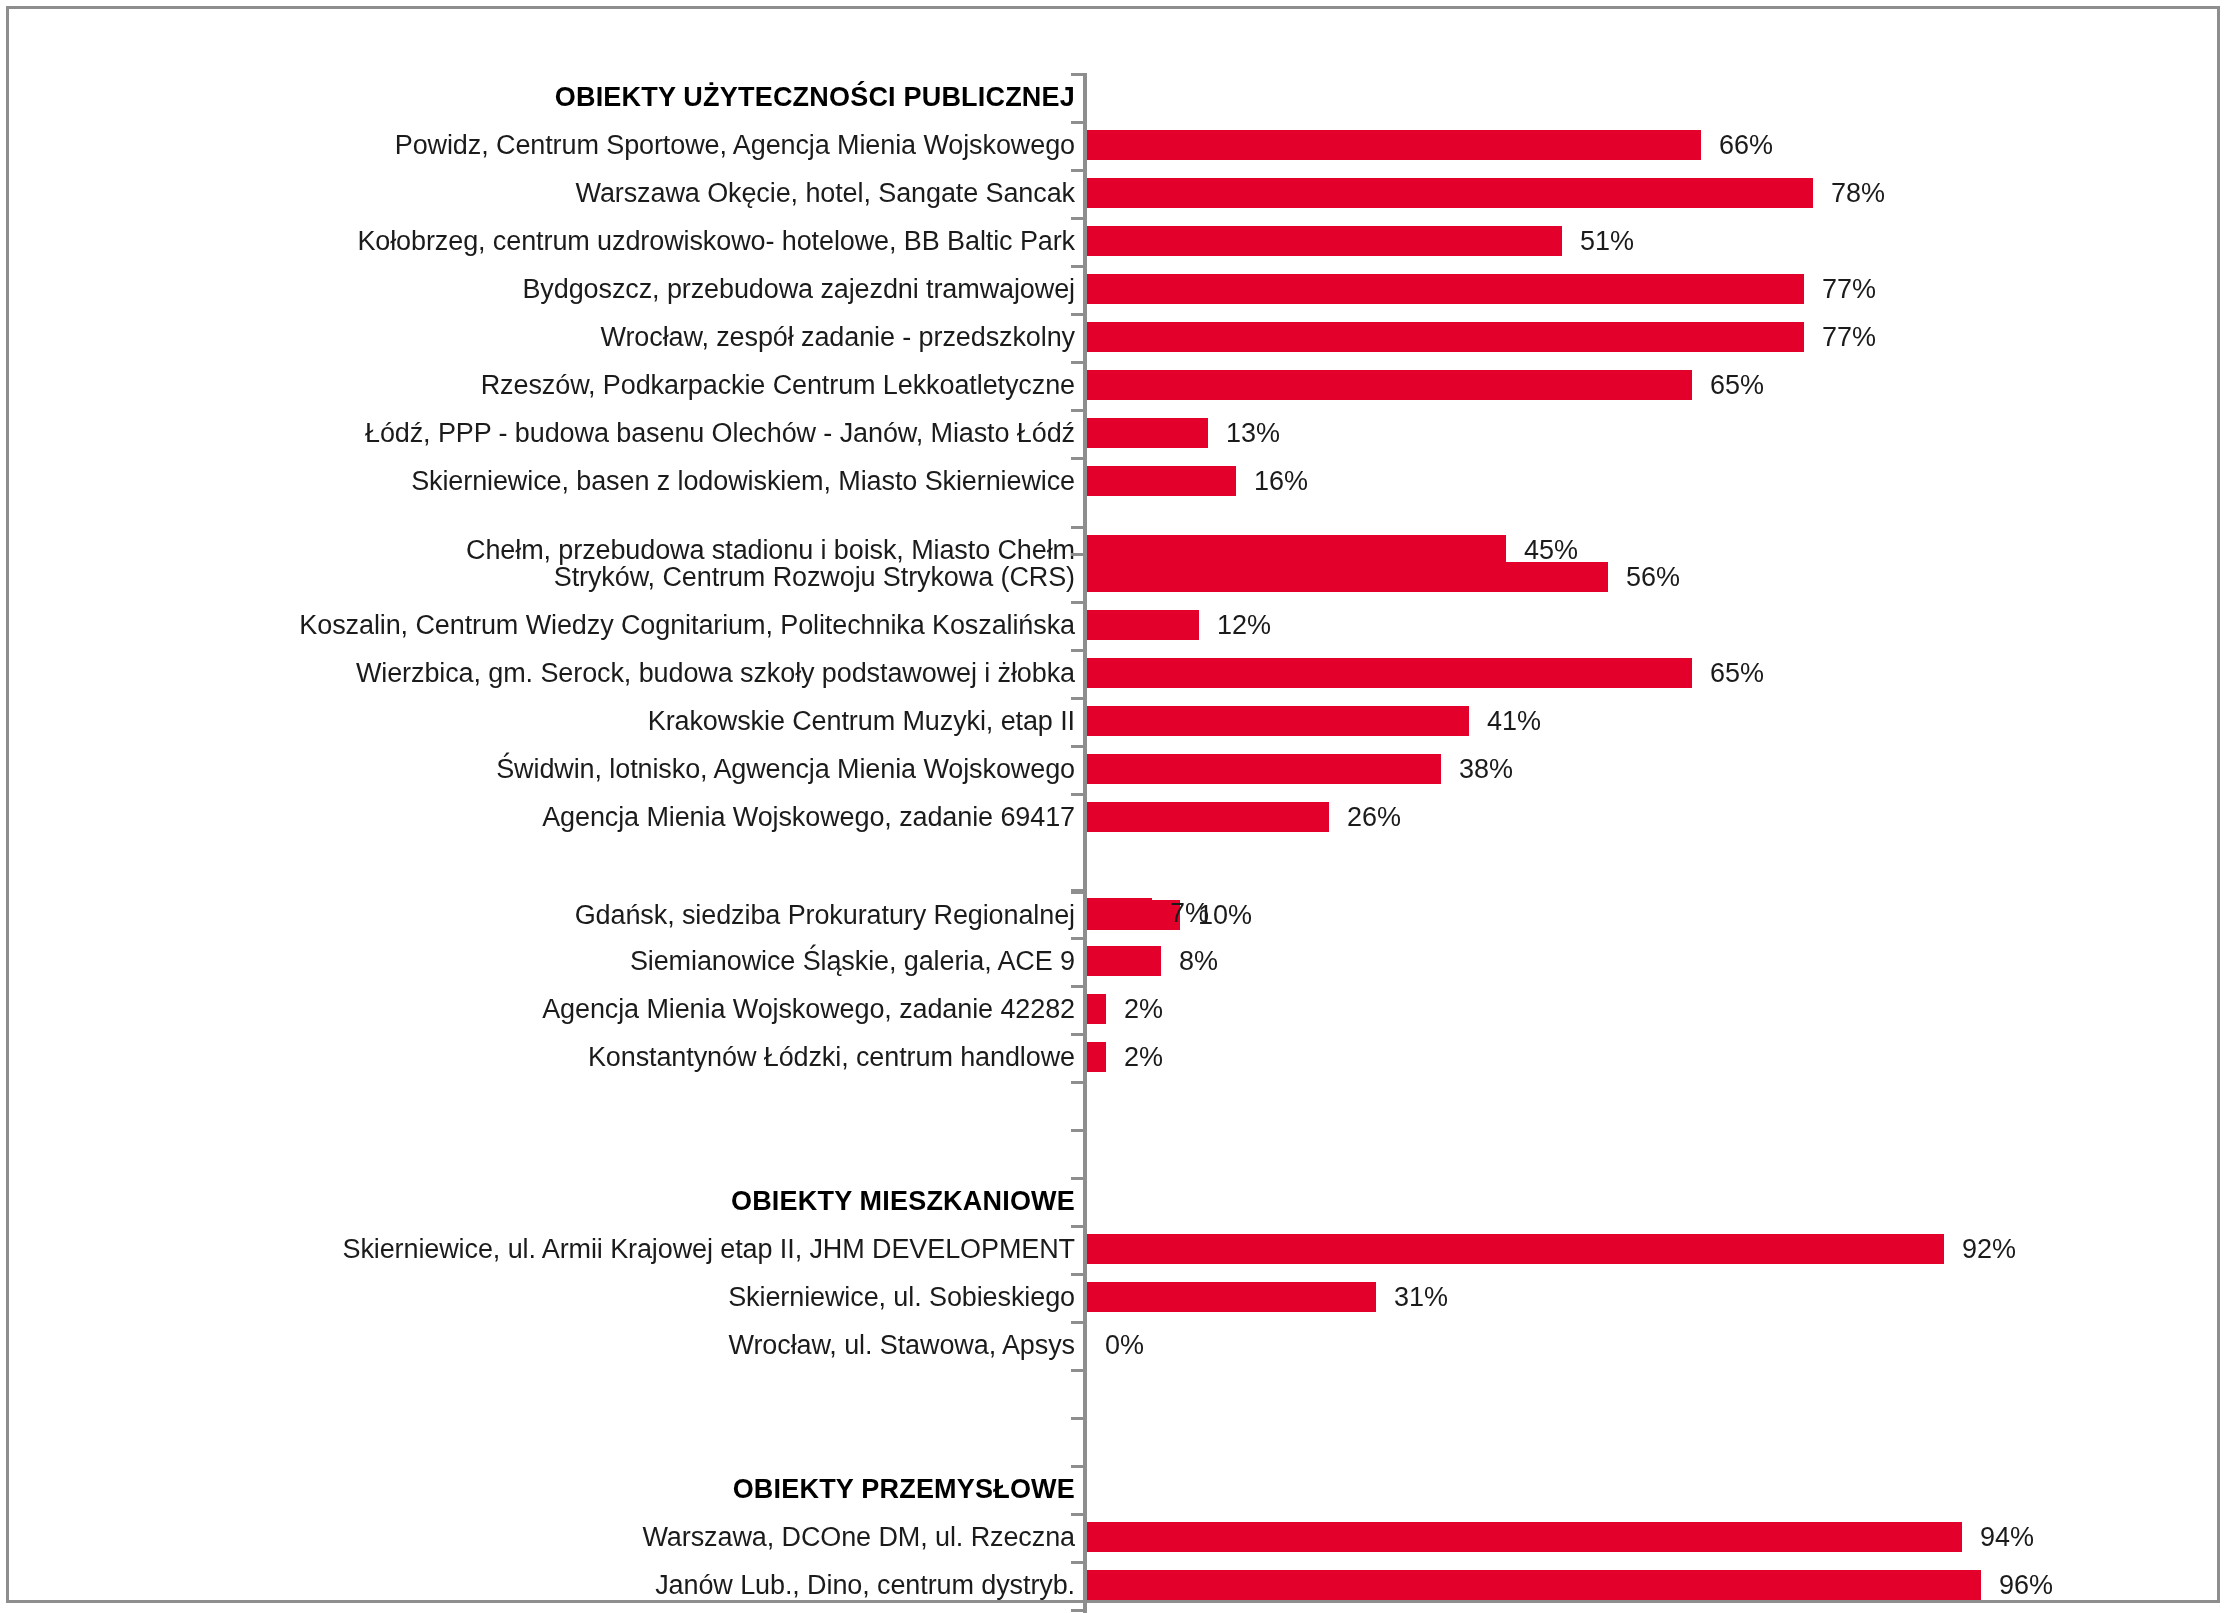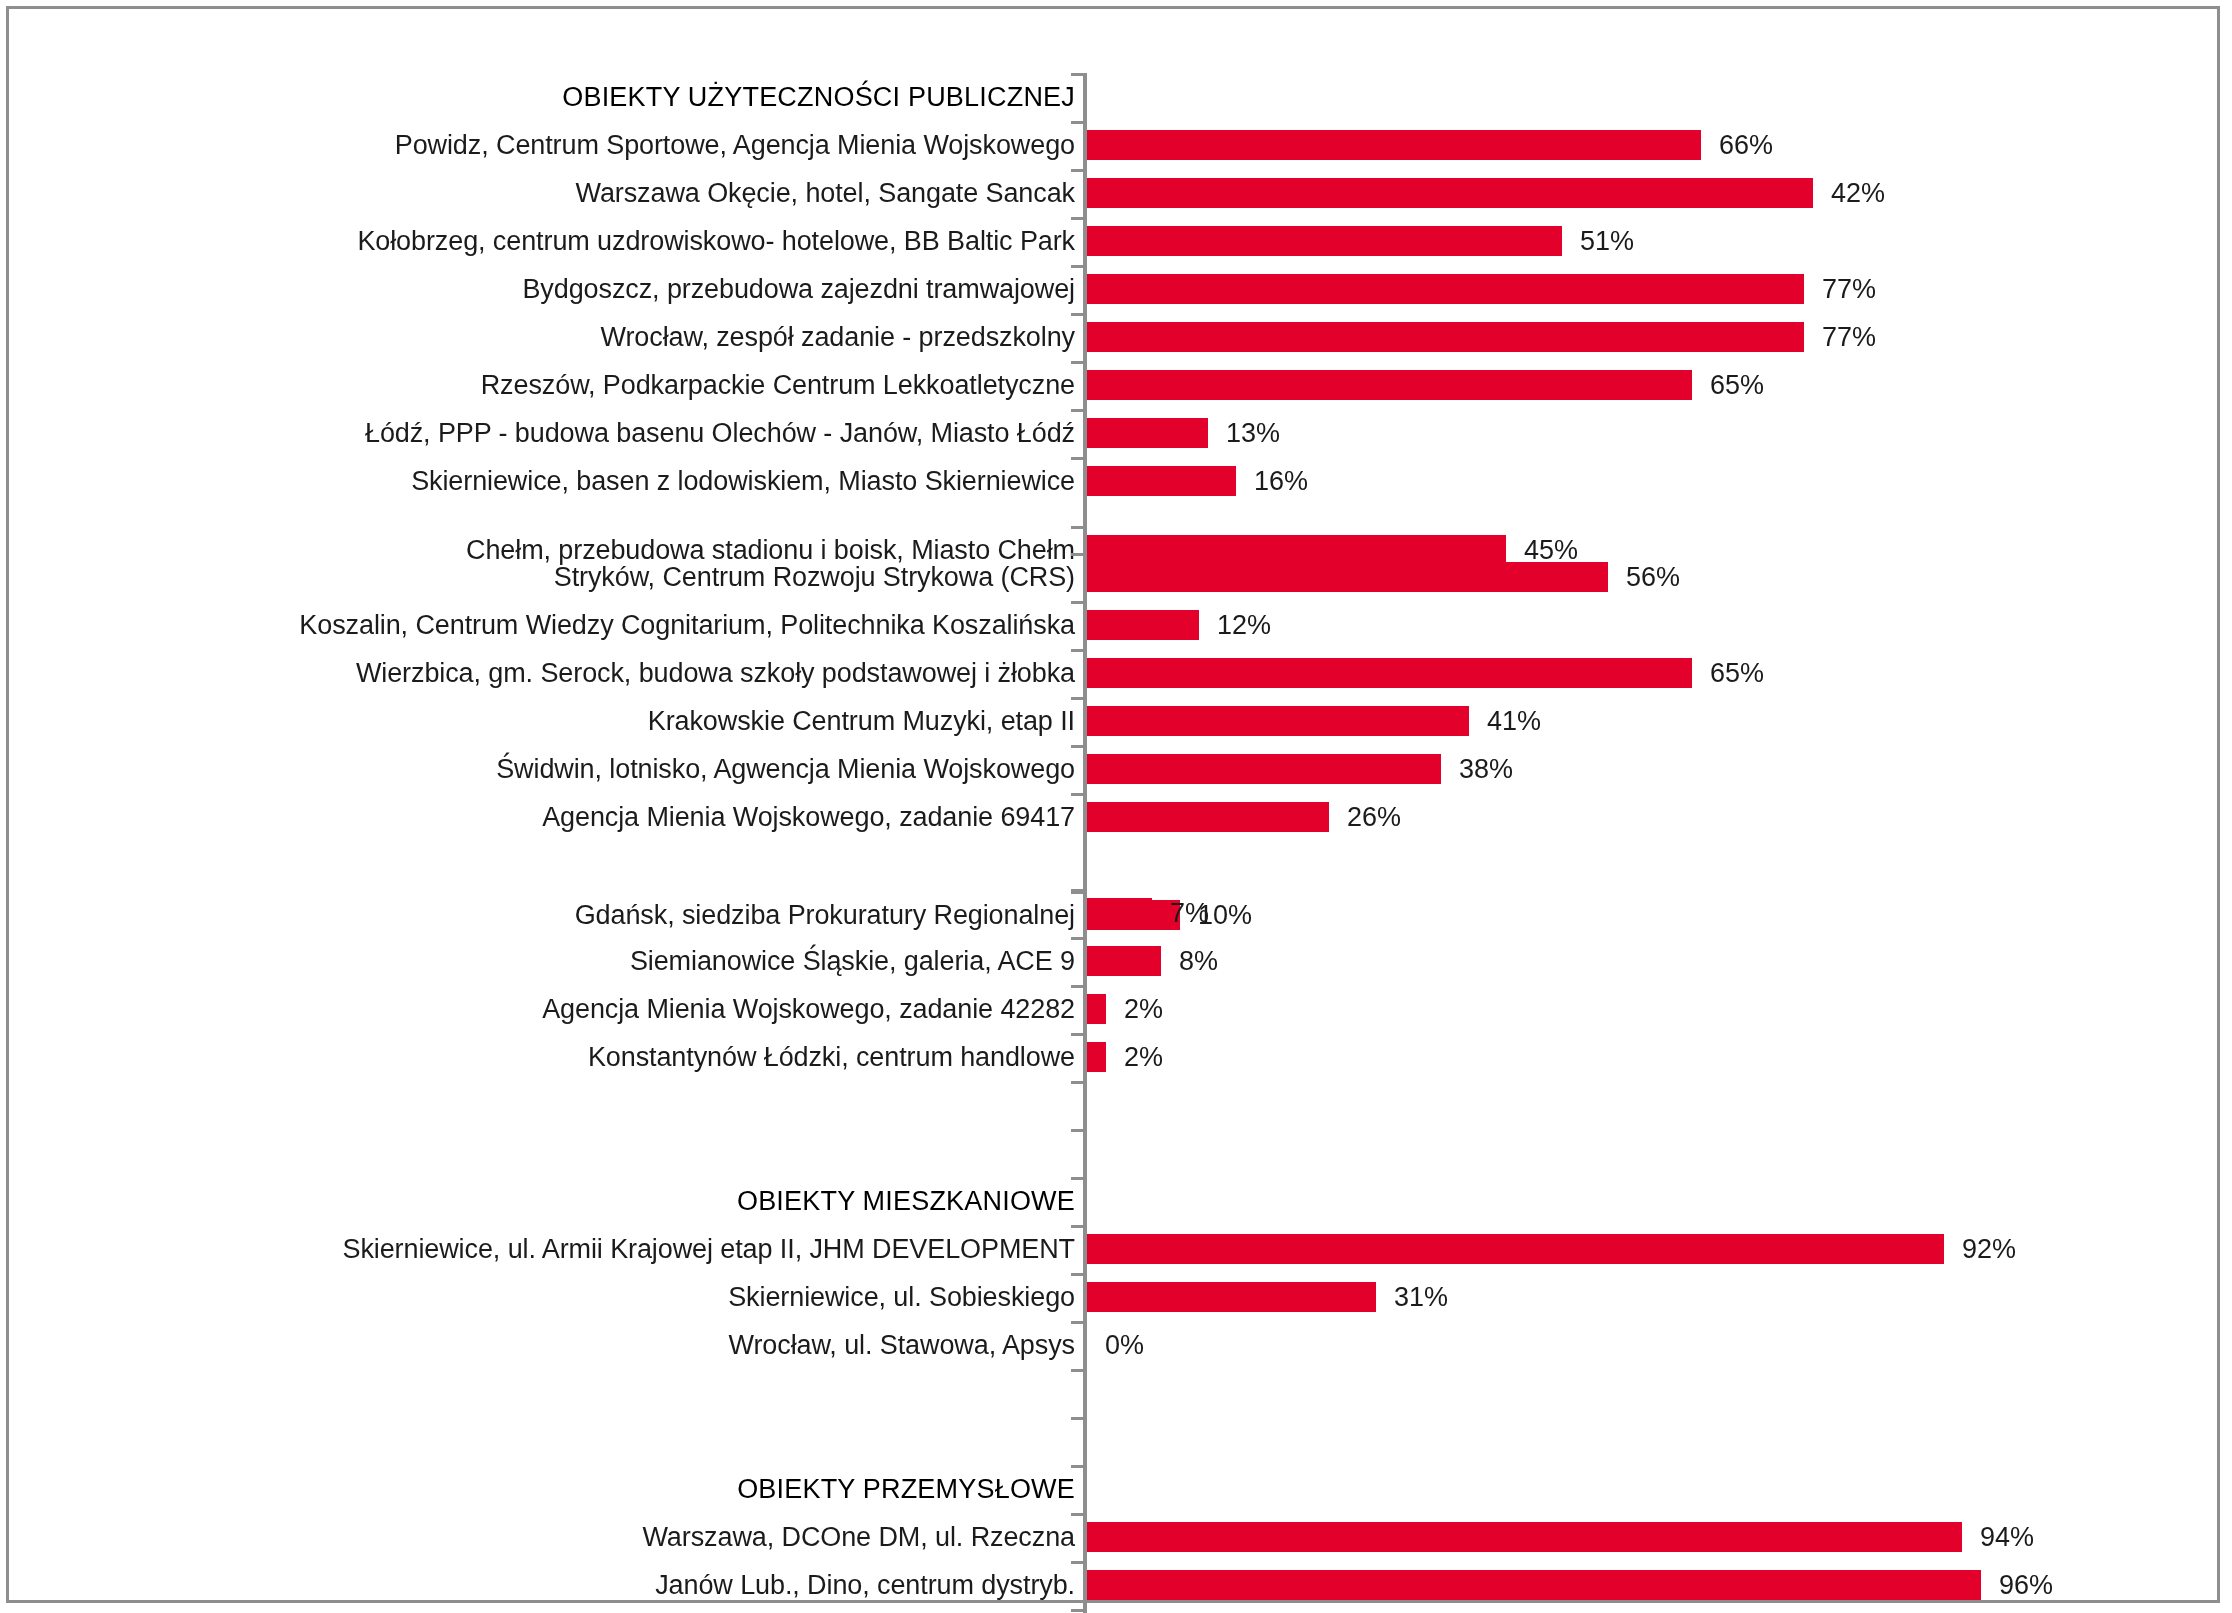--- a/index.html
+++ b/index.html
@@ -58,21 +58,21 @@
     top: 0;
     height: 48px;
     line-height: 48px;
     font-size: 27px;
     color: #1b1b1b;
     white-space: nowrap;
     text-align: right;
     letter-spacing: -0.1px;
   }
   .cat-label.section {
-    font-weight: normal;
+    font-weight: bold;
     font-size: 27px;
     color: #000000;
     letter-spacing: 0.2px;
   }
   .bar {
     position: absolute;
     left: 1078px;
     top: 9px;
     height: 30px;
     background: #E3002B;
@@ -101,21 +101,21 @@
         <div class="row" style="top: 112px;">
           <div class="tick"></div>
           <div class="cat-label">Powidz, Centrum Sportowe, Agencja Mienia Wojskowego</div>
           <div class="bar" style="width: 614px; background: rgb(227, 0, 43);"></div>
           <div class="val-label" style="left: 1710px;">66%</div>
         </div>
         <div class="row" style="top: 160px;">
           <div class="tick"></div>
           <div class="cat-label">Warszawa Okęcie, hotel,  Sangate Sancak</div>
           <div class="bar" style="width: 726px; background: rgb(227, 0, 43);"></div>
-          <div class="val-label" style="left: 1822px;">42%</div>
+          <div class="val-label" style="left: 1822px;">78%</div>
         </div>
         <div class="row" style="top: 208px;">
           <div class="tick"></div>
           <div class="cat-label">Kołobrzeg, centrum uzdrowiskowo- hotelowe, BB Baltic Park</div>
           <div class="bar" style="width: 475px; background: rgb(227, 0, 43);"></div>
           <div class="val-label" style="left: 1571px; text-align: center;">51%</div>
         </div>
         <div class="row" style="top: 256px;">
           <div class="tick"></div>
           <div class="cat-label">Bydgoszcz, przebudowa zajezdni tramwajowej</div>

